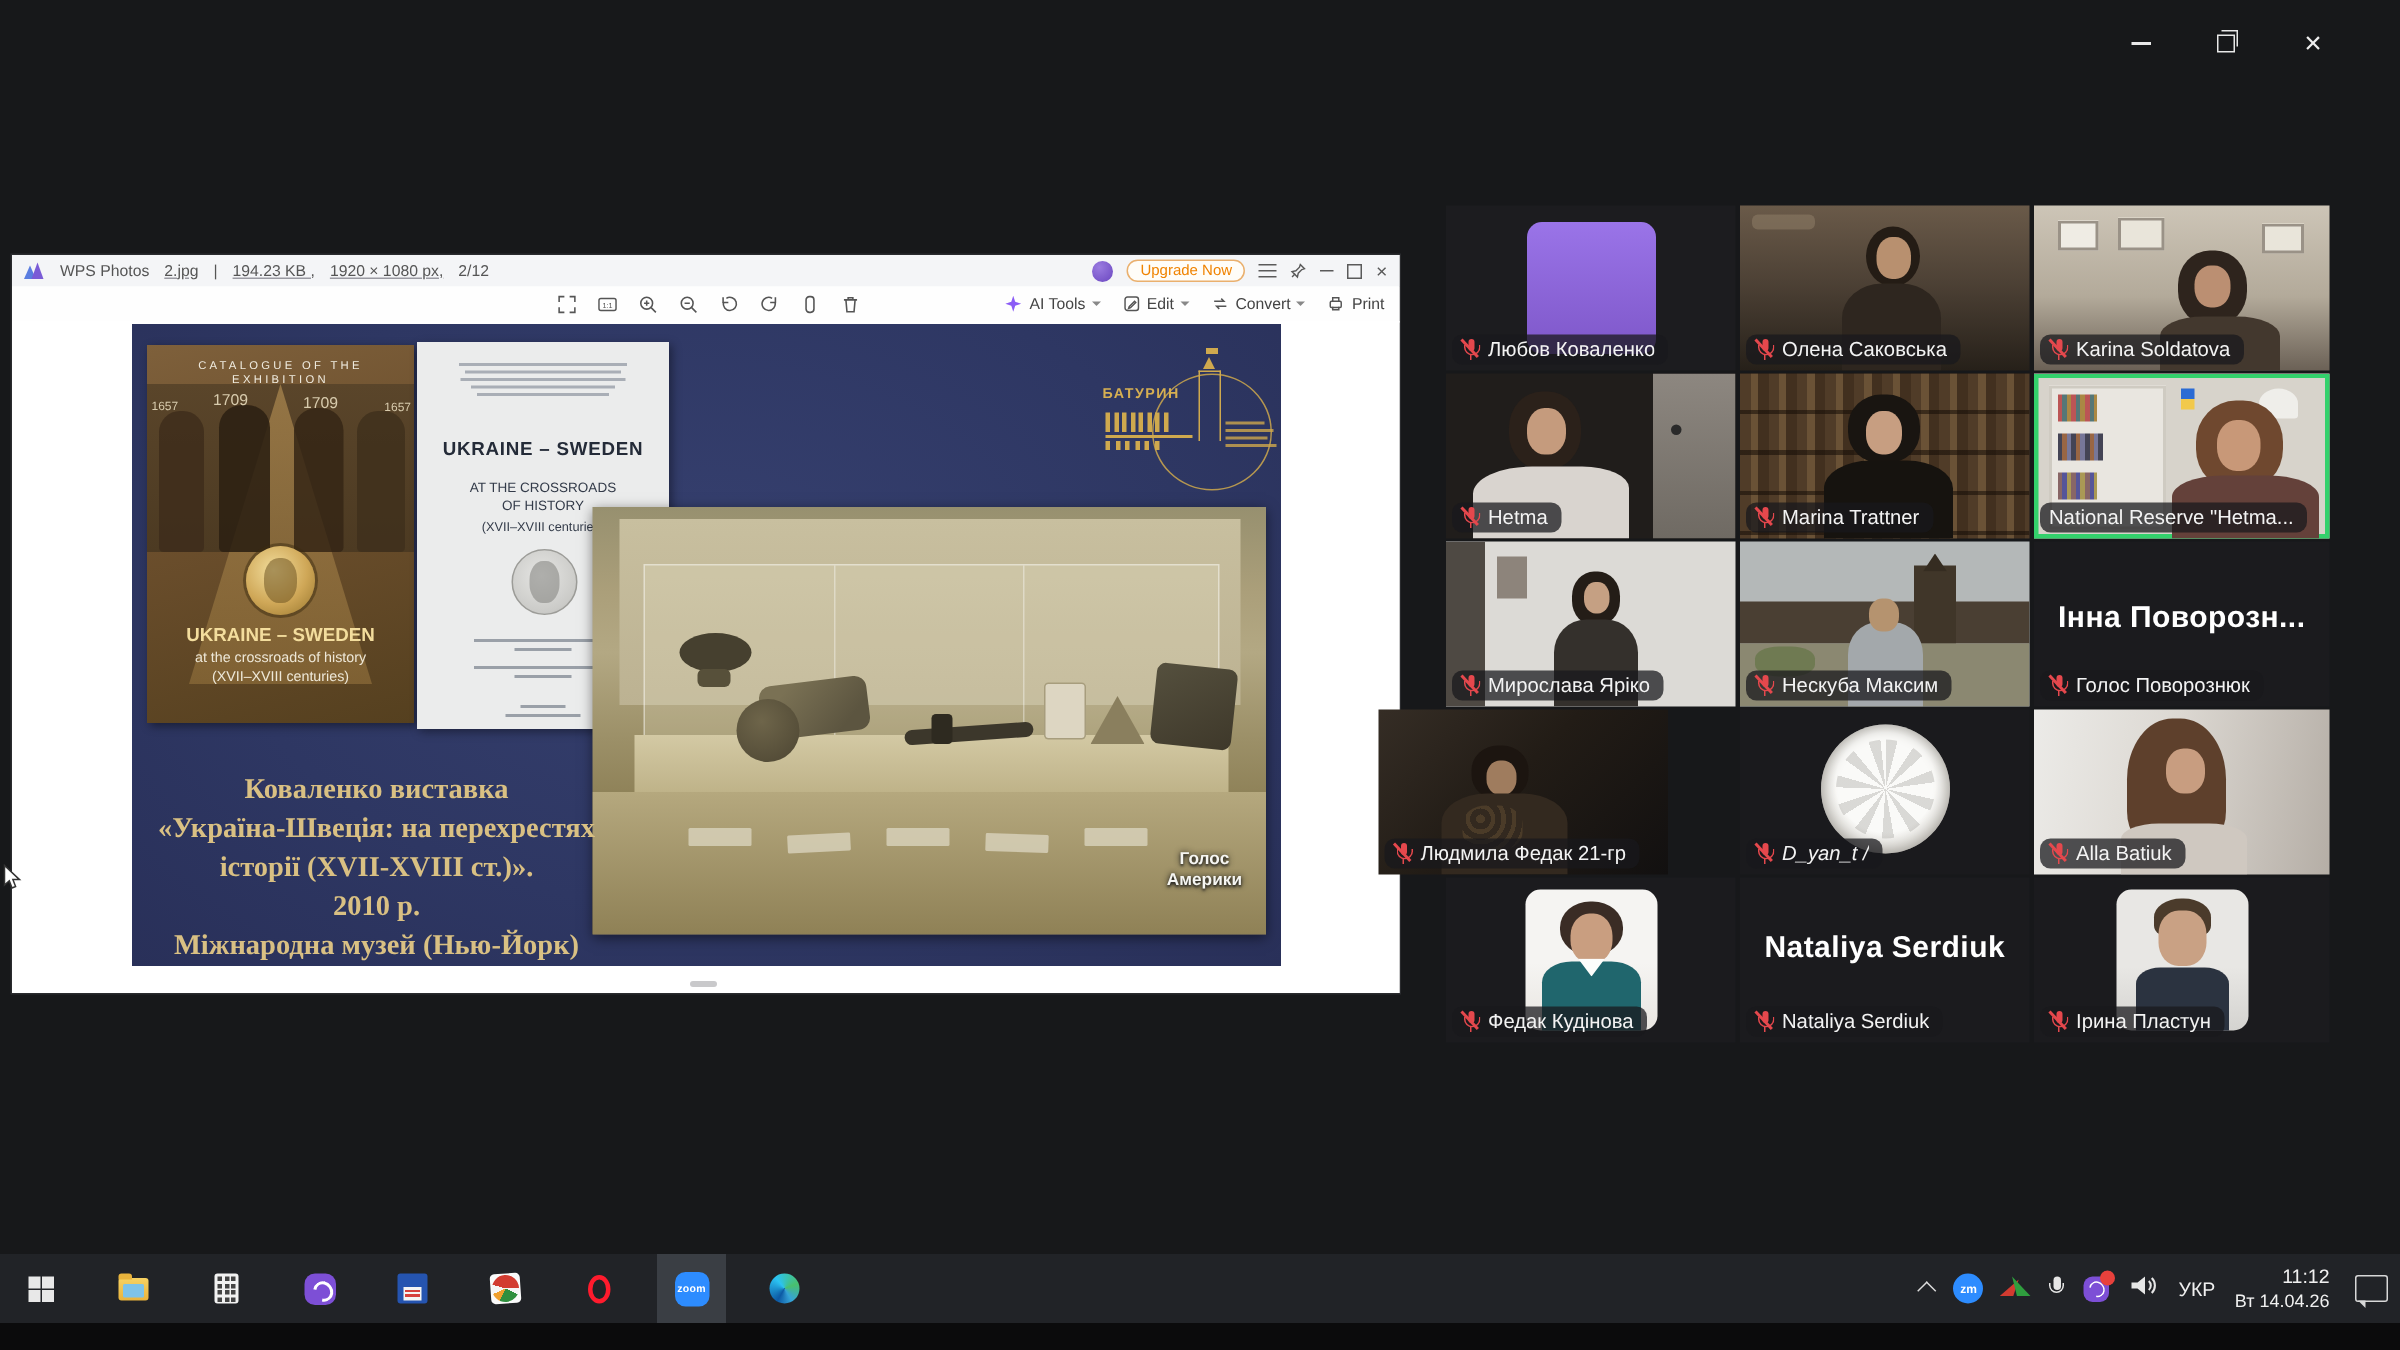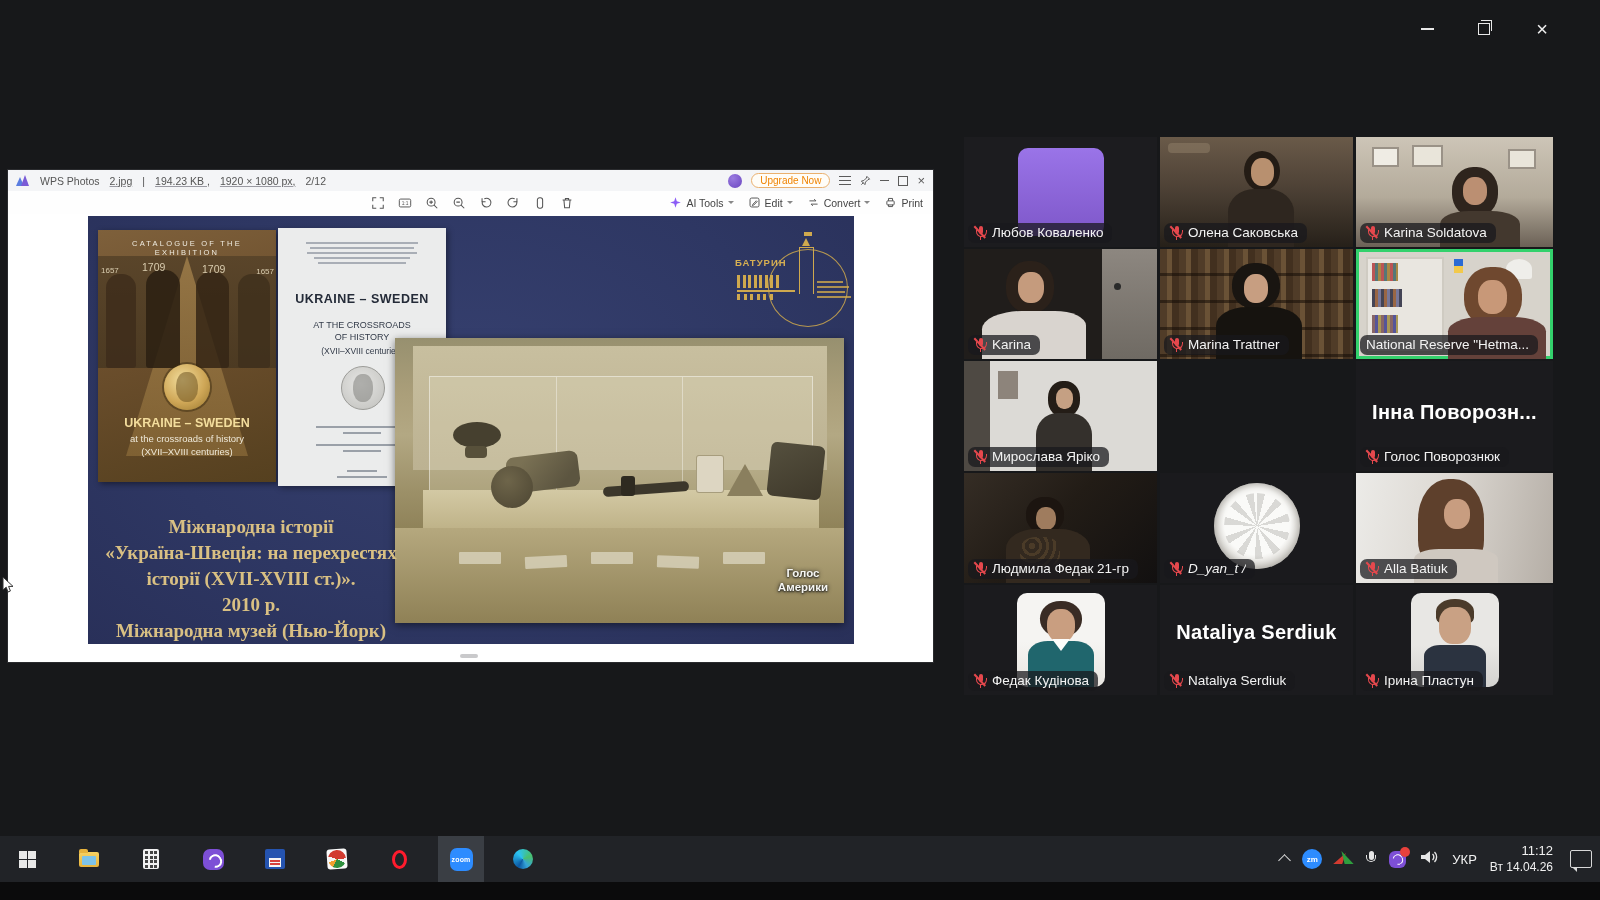--- a/index.html
+++ b/index.html
@@ -383,21 +383,21 @@
               <i></i>
             </span>
           <span class="emb-tower"></span>
           <span class="emb-txt" style="top:40px;"></span>
           <span class="emb-txt" style="top:45px;width:32px;"></span>
           <span class="emb-txt" style="top:50px;width:28px;"></span>
           <span class="emb-txt" style="top:55px;width:34px;"></span>
         </div>
 
         <div id="caption">
-          <div>Міжнародна історії</div>
+          <div>Коваленко виставка</div>
           <div>«Україна-Швеція: на перехрестях</div>
           <div>історії (XVII-XVIII ст.)».</div>
           <div>2010 р.</div>
           <div>Міжнародна музей (Нью-Йорк)</div>
         </div>
       </div>
       <div class="pager"></div>
     </div>
   </div>
 
@@ -442,21 +442,21 @@
   <div class="tile t-diana" style="left:964px;top:249px;">
     <span class="blob" style="left:138px;top:0;width:55px;height:110px;background:linear-gradient(180deg,#8d8780,#6f6a63);"></span>
     <span class="blob" style="left:150px;top:34px;width:7px;height:7px;background:#2a2a2a;border-radius:50%;"></span>
     <span class="blob" style="left:42px;top:12px;width:48px;height:52px;background:#2b211a;border-radius:46%;"></span>
     <span class="blob" style="left:54px;top:23px;width:26px;height:31px;background:#c59b7d;border-radius:45%;"></span>
     <span class="blob" style="left:18px;top:62px;width:104px;height:48px;background:#d9d4cf;border-radius:38% 30% 0 0;"></span>
     <div class="nameplate">
       <b class="micico">
           <i></i>
         </b>
-      <span class="pname">Karina</span>
+      <span class="pname">Hetma</span>
     </div>
   </div>
 
   <div class="tile t-marina" style="left:1160px;top:249px;">
     <span class="blob above" style="left:72px;top:14px;width:48px;height:46px;background:#191511;border-radius:46%;"></span>
     <span class="blob above" style="left:84px;top:25px;width:24px;height:29px;background:#c79e81;border-radius:45%;"></span>
     <span class="blob above" style="left:56px;top:58px;width:86px;height:52px;background:#16130f;border-radius:36% 36% 0 0;"></span>
     <div class="nameplate above">
       <b class="micico">
           <i></i>
@@ -488,32 +488,47 @@
     <span class="blob" style="left:92px;top:27px;width:17px;height:21px;background:#c5a083;border-radius:45%;"></span>
     <span class="blob" style="left:72px;top:52px;width:56px;height:58px;background:#34302c;border-radius:38% 38% 0 0;"></span>
     <div class="nameplate">
       <b class="micico">
           <i></i>
         </b>
       <span class="pname">Мирослава Яріко</span>
     </div>
   </div>
 
+  <div class="tile t-nesk" style="left:1160px;top:361px;">
+    <span class="blob" style="left:0;top:40px;width:193px;height:28px;background:#4a3f33;"></span>
+    <span class="blob" style="left:116px;top:16px;width:28px;height:52px;background:#403629;"></span>
+    <span class="blob" style="left:122px;top:8px;width:16px;height:12px;background:#352c21;clip-path:polygon(50% 0,100% 100%,0 100%);"></span>
+    <span class="blob" style="left:0;top:68px;width:193px;height:42px;background:#8b8871;"></span>
+    <span class="blob" style="left:10px;top:70px;width:40px;height:20px;background:#6f7a52;border-radius:40%;"></span>
+    <span class="blob" style="left:72px;top:54px;width:50px;height:56px;background:#a3a8ab;border-radius:38% 38% 0 0;"></span>
+    <span class="blob" style="left:86px;top:38px;width:20px;height:22px;background:#b5936f;border-radius:45%;"></span>
+    <div class="nameplate">
+      <b class="micico">
+          <i></i>
+        </b>
+      <span class="pname">Нескуба Максим</span>
+    </div>
+  </div>
 
   <div class="tile t-inna" style="left:1356px;top:361px;width:197px;">
     <div class="bigname" style="top:40px;">Інна  Поворозн...</div>
     <div class="nameplate">
       <b class="micico">
           <i></i>
         </b>
       <span class="pname">Голос Поворознюк</span>
     </div>
   </div>
 
-  <div class="tile t-liud" style="left:964px;top:473px;">
+  <div class="tile t-liud" style="left:919px;top:473px;">
     <span class="blob" style="left:62px;top:24px;width:38px;height:36px;background:#1c1510;border-radius:46%;"></span>
     <span class="blob" style="left:72px;top:34px;width:20px;height:23px;background:#9f7c5e;border-radius:45%;"></span>
     <span class="blob" style="left:42px;top:56px;width:84px;height:54px;background:#33291f;border-radius:36% 36% 0 0;"></span>
     <span class="blob" style="left:56px;top:64px;width:40px;height:30px;background:repeating-radial-gradient(circle at 30% 30%,#55432c 0 3px,#33291f 3px 7px);opacity:.7;border-radius:40%;"></span>
     <div class="nameplate">
       <b class="micico">
           <i></i>
         </b>
       <span class="pname">Людмила Федак 21-гр</span>
     </div>

